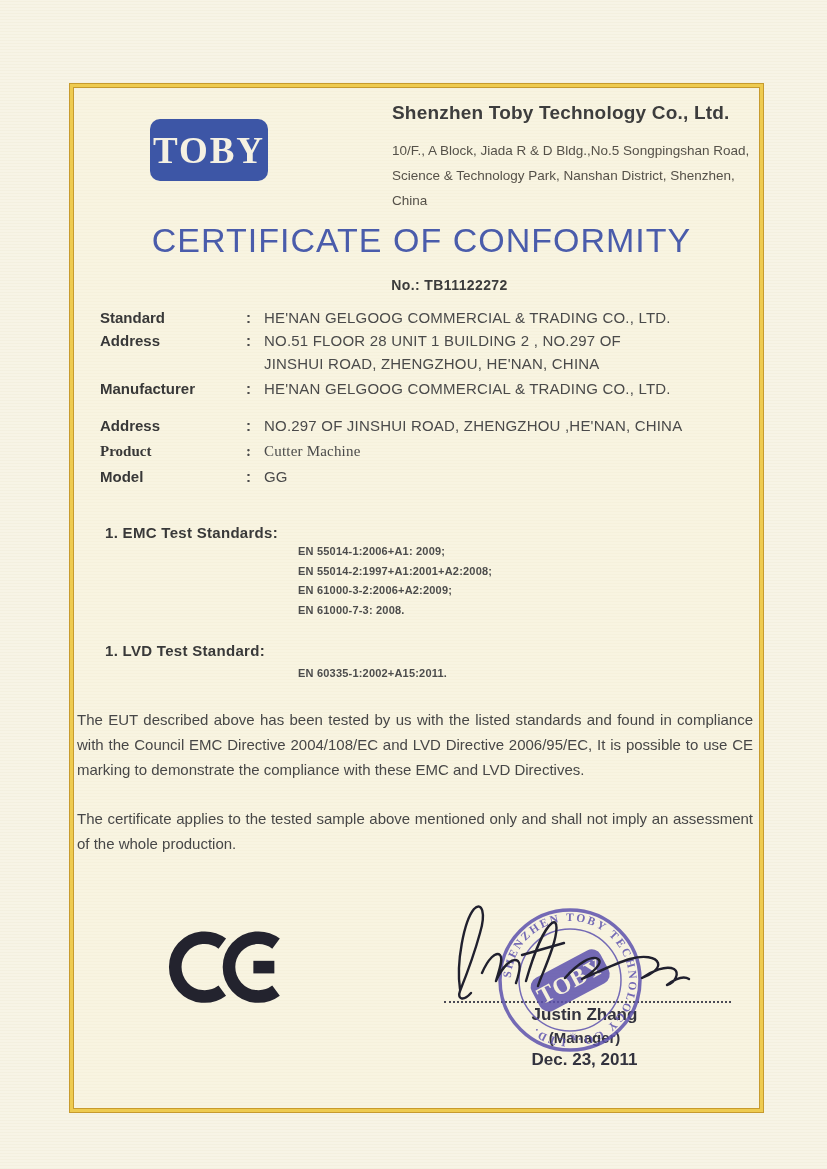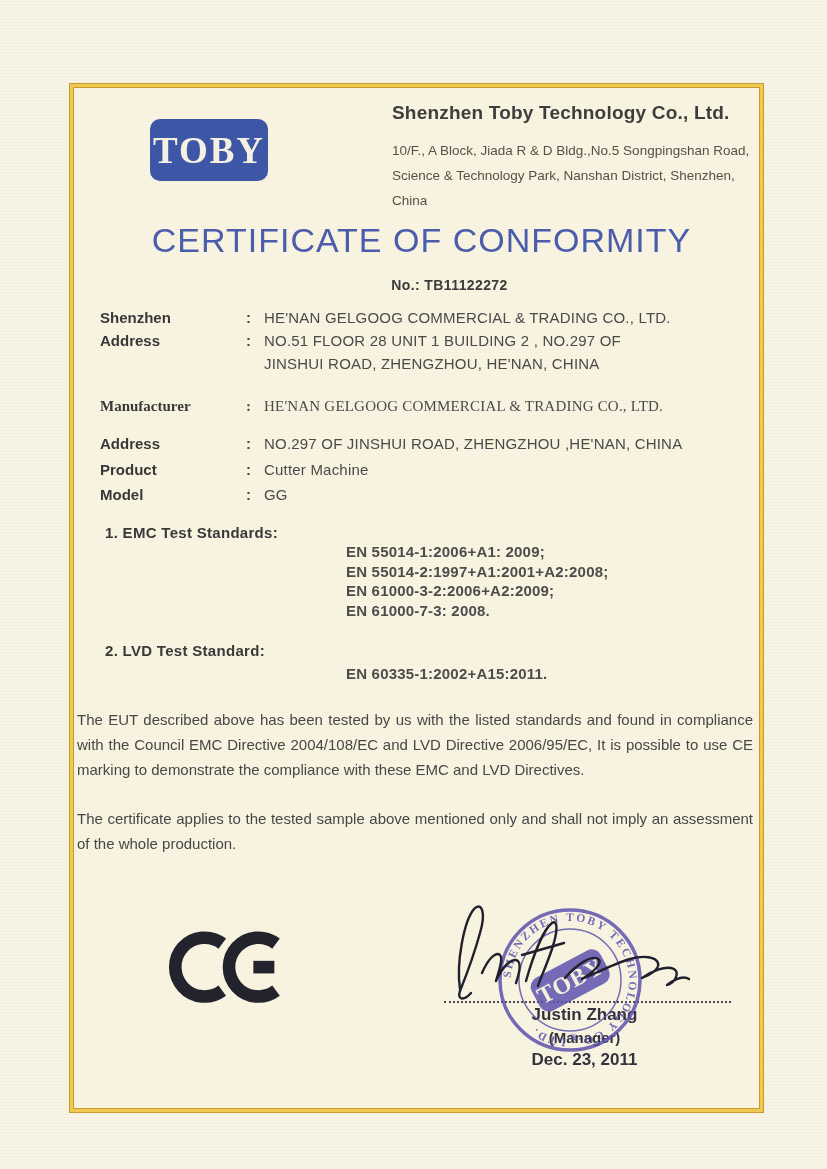--- a/index.html
+++ b/index.html
@@ -35,26 +35,26 @@
   .cert-no {
     position:absolute; left:0; top:277px; width:827px; text-align:center;
     font-size:14px; font-weight:bold; color:#3b3b3b; letter-spacing:0.4px;padding-left:36px;
   }
   
   .fields { position:absolute; left:100px; top:306px; width:640px; font-size:15px; }
   .frow { display:flex; line-height:23px; }
   .flabel { width:146px; font-weight:bold; color:#383838; flex:none; }
   .fcolon { width:18px; color:#4a4a4a; flex:none; font-weight:bold; }
   .fvalue { width:470px; color:#4a4a4a; letter-spacing:0.2px; }
-  .mt9 { margin-top:20px;font-family:Liberation Serif, serif; } .mt14 { margin-top:14px; } .mt3 { margin-top:3px; } .mt2 { margin-top:2px; }
+  .mt9 { margin-top:2px; } .mt14 { margin-top:14px; } .mt3 { margin-top:3px;font-family:Liberation Serif, serif; } .mt2 { margin-top:2px; }
   
   .sec-heading { position:absolute; font-size:15px; font-weight:bold; color:#393939; letter-spacing:0.3px; }
   .sec1-heading { left:105px; top:524px; }
   .sec2-heading { left:105px; top:642px; }
-  .standards { position:absolute; left:298px; font-size:15px; font-weight:bold; color:#4c4c4c; line-height:19.5px; letter-spacing:0.2px;margin-left:48px; }
+  .standards { position:absolute; left:298px; font-size:11px; font-weight:bold; color:#4c4c4c; line-height:19.5px; letter-spacing:0.2px; }
   .standards1 { top:542px; }
   .standards2 { top:664px; }
   
   .para {
     position:absolute; left:77px; width:676px;
     font-size:15px; line-height:25px; text-align:justify; color:#474747;
   }
   .para1 { top:707px; }
   .para2 { top:806px; }
   
@@ -84,21 +84,21 @@
       <div>10/F., A Block, Jiada R &amp; D Bldg.,No.5 Songpingshan Road,</div>
       <div>Science &amp; Technology Park, Nanshan District, Shenzhen, China</div>
     </div>
   </div>
 
   <div class="cert-title">CERTIFICATE OF CONFORMITY</div>
   <div class="cert-no">No.: TB11122272</div>
 
   <div class="fields">
     <div class="frow">
-      <span class="flabel">Shenzhen</span>
+      <span class="flabel">Standard</span>
       <span class="fcolon">:</span>
       <span class="fvalue">
         <div>HE'NAN GELGOOG COMMERCIAL &amp; TRADING CO., LTD.</div>
       </span>
     </div>
     <div class="frow">
       <span class="flabel">Address</span>
       <span class="fcolon">:</span>
       <span class="fvalue">
         <div>NO.51 FLOOR 28 UNIT 1 BUILDING 2 , NO.297 OF</div>
@@ -136,21 +136,21 @@
   </div>
 
   <div class="sec-heading sec1-heading">1. EMC Test Standards:</div>
   <div class="standards standards1">
     <div>EN 55014-1:2006+A1: 2009;</div>
     <div>EN 55014-2:1997+A1:2001+A2:2008;</div>
     <div>EN 61000-3-2:2006+A2:2009;</div>
     <div>EN 61000-7-3: 2008.</div>
   </div>
 
-  <div class="sec-heading sec2-heading">2. LVD Test Standard:</div>
+  <div class="sec-heading sec2-heading">1. LVD Test Standard:</div>
   <div class="standards standards2">
     <div>EN 60335-1:2002+A15:2011.</div>
   </div>
 
   <div class="para para1">The EUT described above has been tested by us with the listed standards and found in compliance with the Council EMC Directive 2004/108/EC and LVD Directive 2006/95/EC, It is possible to use CE marking to demonstrate the compliance with these EMC and LVD Directives.</div>
   <div class="para para2">The certificate applies to the tested sample above mentioned only and shall not imply an assessment of the whole production.</div>
 
   <svg class="ce" viewBox="0 0 150 86" aria-label="CE">
     <g fill="none" stroke="#23232e" stroke-width="15">
       <path d="M 67 15 A 35 35 0 1 0 67 71"></path>

